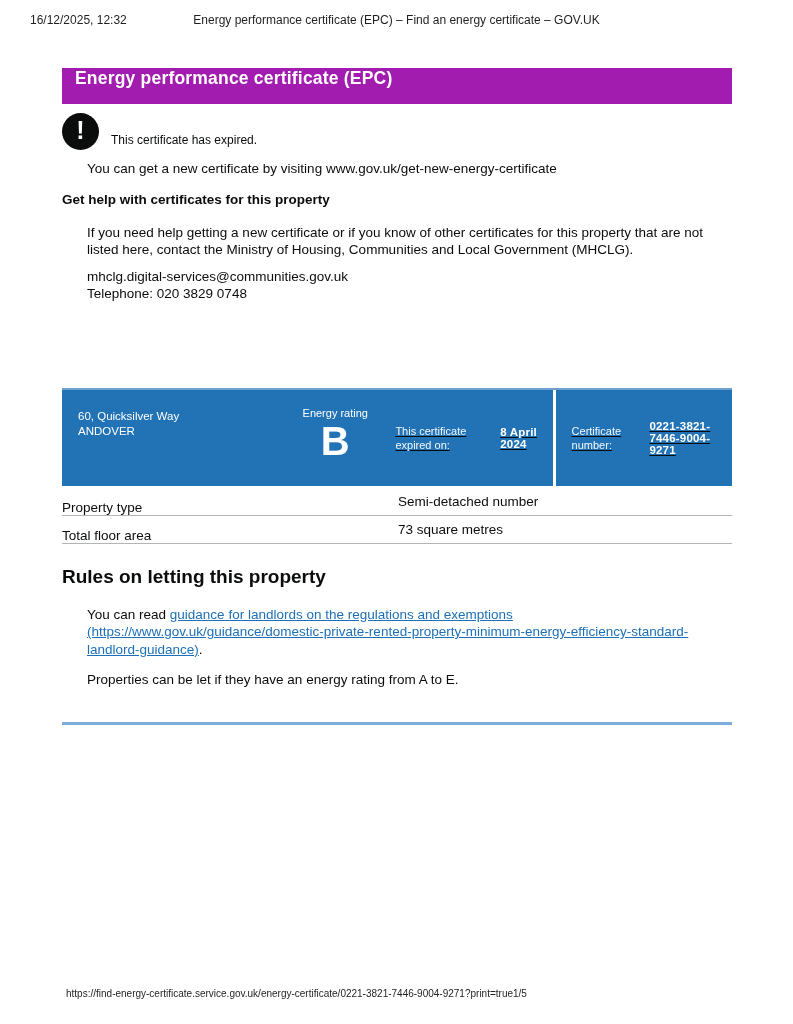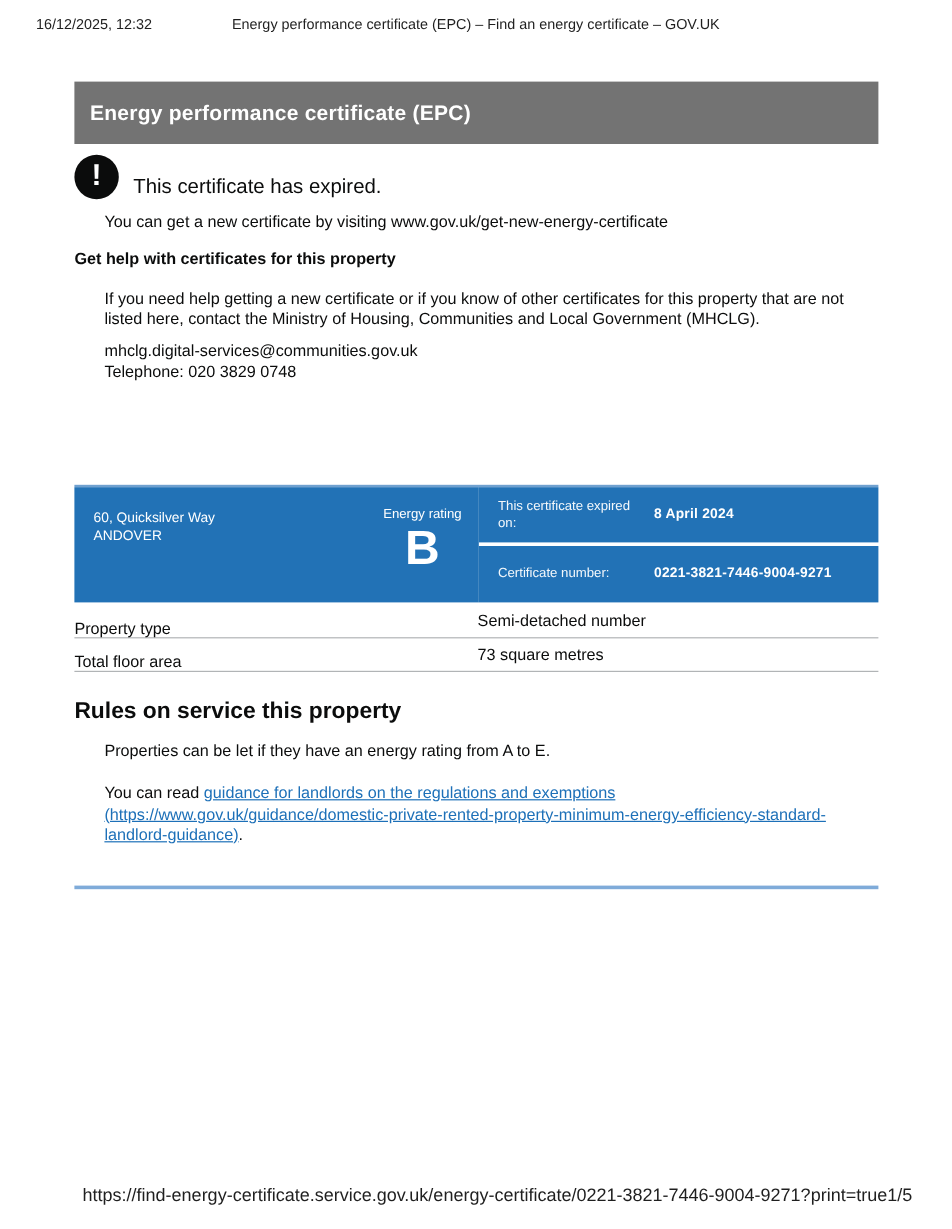--- a/index.html
+++ b/index.html
@@ -8,50 +8,50 @@
     width:793px; height:1024px; position:relative; overflow:hidden;
     font-family:"Liberation Sans", sans-serif; color:#0b0c0c;
   }
 
   
   .print-header { position:absolute; top:13px; left:30px; right:30px; height:16px;
     font-size:12px; color:#1f1f1f; }
   .ph-date { position:absolute; left:0; top:0; }
   .ph-title { text-align:center; }
   .print-footer { position:absolute; top:988px; left:30px; right:30px;
-    display:flex; justify-content:center; font-size:15px; color:#1f1f1f;padding-left:36px; }
+    display:flex; justify-content:flex-start; font-size:10px; color:#1f1f1f;padding-left:36px; }
 
   
   .content { position:absolute; left:62px; top:68px; width:670px; }
 
-  .banner { background:#737373; color:#fff; height:52px; display:flex; align-items:center;
+  .banner { background:#a21caf; color:#fff; height:36px; display:flex; align-items:flex-start;
     padding-left:13px; font-weight:bold; font-size:17.5px; letter-spacing:0.2px; }
 
   .expired-row { margin-top:9px; display:flex; align-items:center; gap:12px; }
   .warning-circle { width:37px; height:37px; flex:0 0 37px; border-radius:50%;
     background:#0b0c0c; color:#fff; display:flex; align-items:center; justify-content:center;
     font-weight:bold; font-size:25px; line-height:1; padding-bottom:2px; }
-  .expired-text { font-size:17px;margin-top:16px; }
+  .expired-text { font-size:12px;margin-top:16px; }
 
   .body-text { font-size:13.5px; line-height:17.5px;margin-left:25px; }
   .p-new { margin-top:10px; }
   .help-heading { margin-top:13px; font-size:13.5px; font-weight:bold; line-height:18px; }
   .p-help { margin-top:15px; }
   .contact-block { margin-top:9px; }
 
   .rule-top { margin-top:85px; height:2px; background:#6fa0cf; }
 
   .summary { display:flex; gap:0; height:96px; }
   .box { background:#2272b6; color:#fff; }
   .box-address { width:243px; padding:19px 0 0 16px; font-size:11.5px; line-height:15px; }
   .box-rating { width:94px; display:flex; flex-direction:column; align-items:center;
     padding-top:17px; }
   .box-rating .rating-label { font-size:11px; }
   .box-rating .rating-letter { font-size:40px; font-weight:bold; line-height:44px; }
-  .box-right { flex:1; display:flex; flex-direction:column; gap:3px; }
+  .box-right { flex:1; display:flex; flex-direction:row; gap:3px;text-decoration:underline; }
   .box-kv { flex:1; display:flex; align-items:center; padding-left:16px; }
   .box-kv .kv-label { width:118px; font-size:11px; line-height:14px; color:rgba(255,255,255,0.95); }
   .box-kv .kv-value { font-size:11.5px; font-weight:bold; margin-left:12px; letter-spacing:0.2px; }
 
   .prop-table { margin-top:2px; }
   .prop-row { display:flex; height:28px; align-items:center; border-bottom:1px solid #b1b4b6;
     font-size:13.5px; }
   .prop-row .prop-label { width:336px;margin-top:12px; }
 
   .section-heading { margin-top:21px; font-size:19px; font-weight:bold; line-height:23px; }
@@ -118,25 +118,25 @@
     <div class="prop-row">
       <span class="prop-label">Property type</span>
       <span class="prop-value">Semi-detached number</span>
     </div>
     <div class="prop-row">
       <span class="prop-label">Total floor area</span>
       <span class="prop-value">73 square metres</span>
     </div>
   </div>
 
-  <h2 class="section-heading">Rules on service this property</h2>
+  <h2 class="section-heading">Rules on letting this property</h2>
+
+  <p class="body-text p-guidance"><span>You can read </span><a class="guidance-link">guidance for landlords on the regulations and exemptions (https://www.gov.uk/guidance/domestic-private-rented-property-minimum-energy-efficiency-standard-landlord-guidance)</a><span>.</span></p>
 
   <p class="body-text p-rating-rule">Properties can be let if they have an energy rating from A to E.</p>
-
-  <p class="body-text p-guidance"><span>You can read </span><a class="guidance-link">guidance for landlords on the regulations and exemptions (https://www.gov.uk/guidance/domestic-private-rented-property-minimum-energy-efficiency-standard-landlord-guidance)</a><span>.</span></p>
 
   <div class="rule-bottom"></div>
 
 </div>
 
 <div class="print-footer">
   <span>https://find-energy-certificate.service.gov.uk/energy-certificate/0221-3821-7446-9004-9271?print=true</span>
   <span>1/5</span>
 </div>
 

